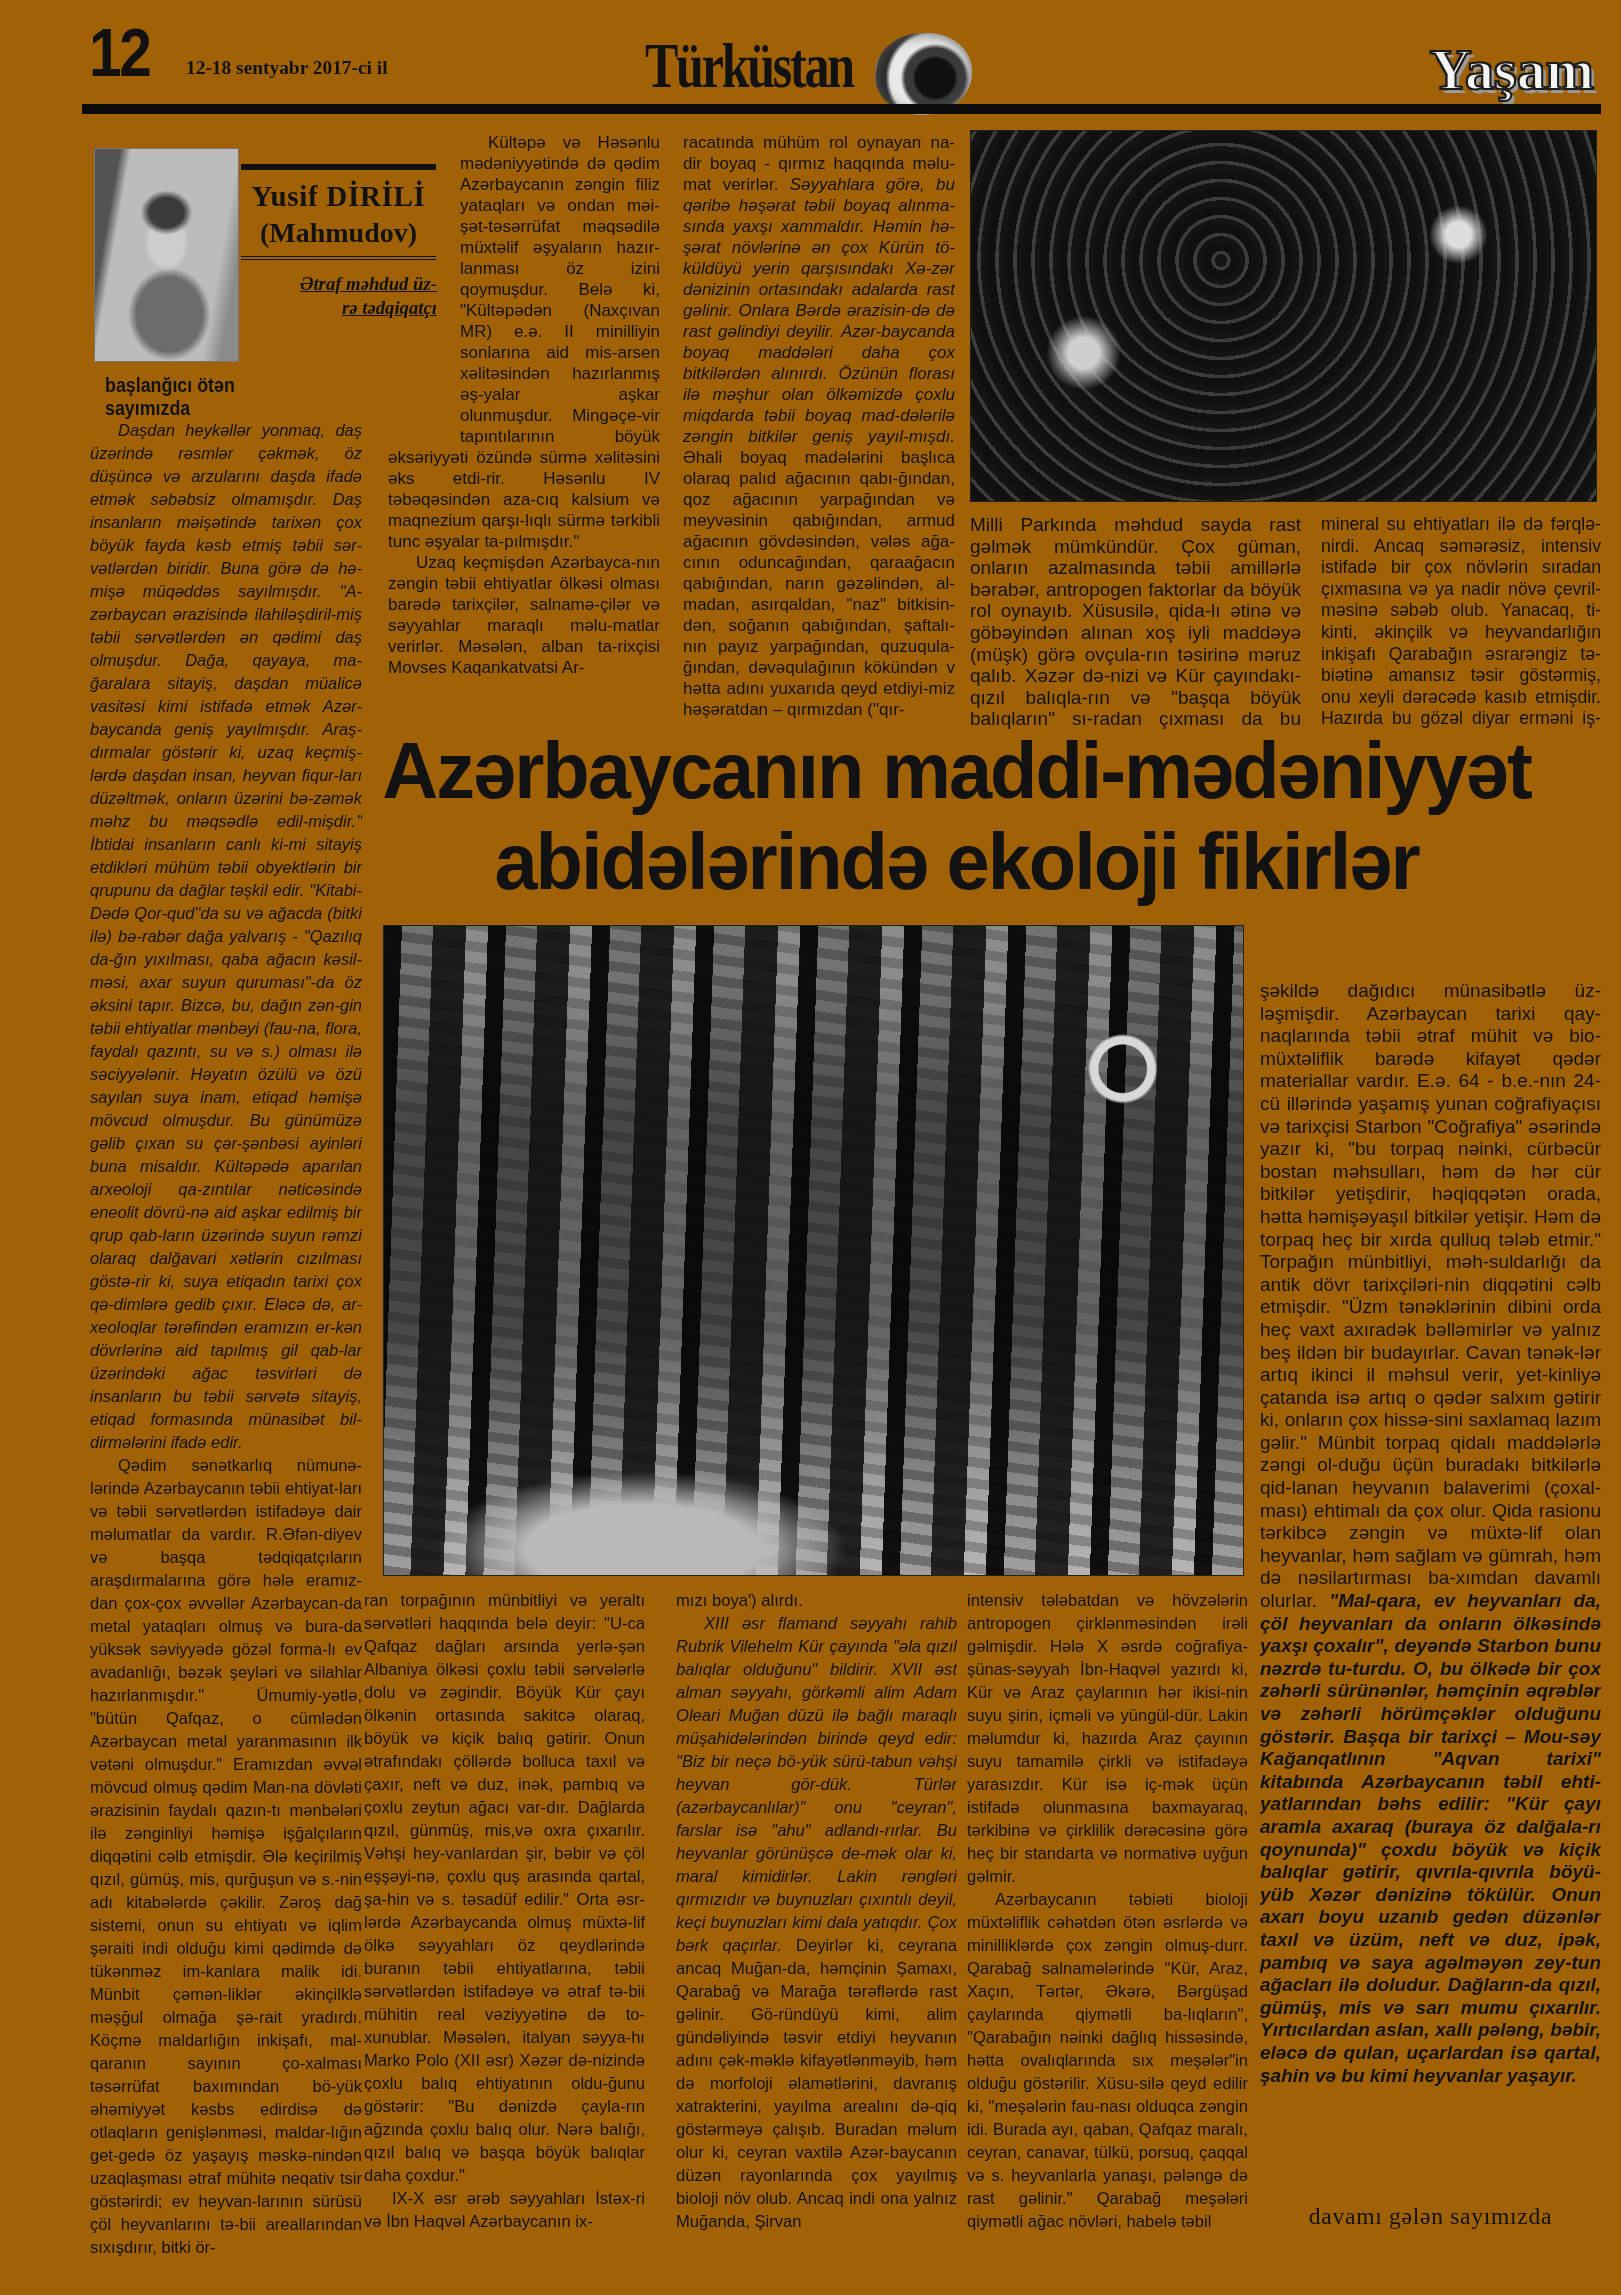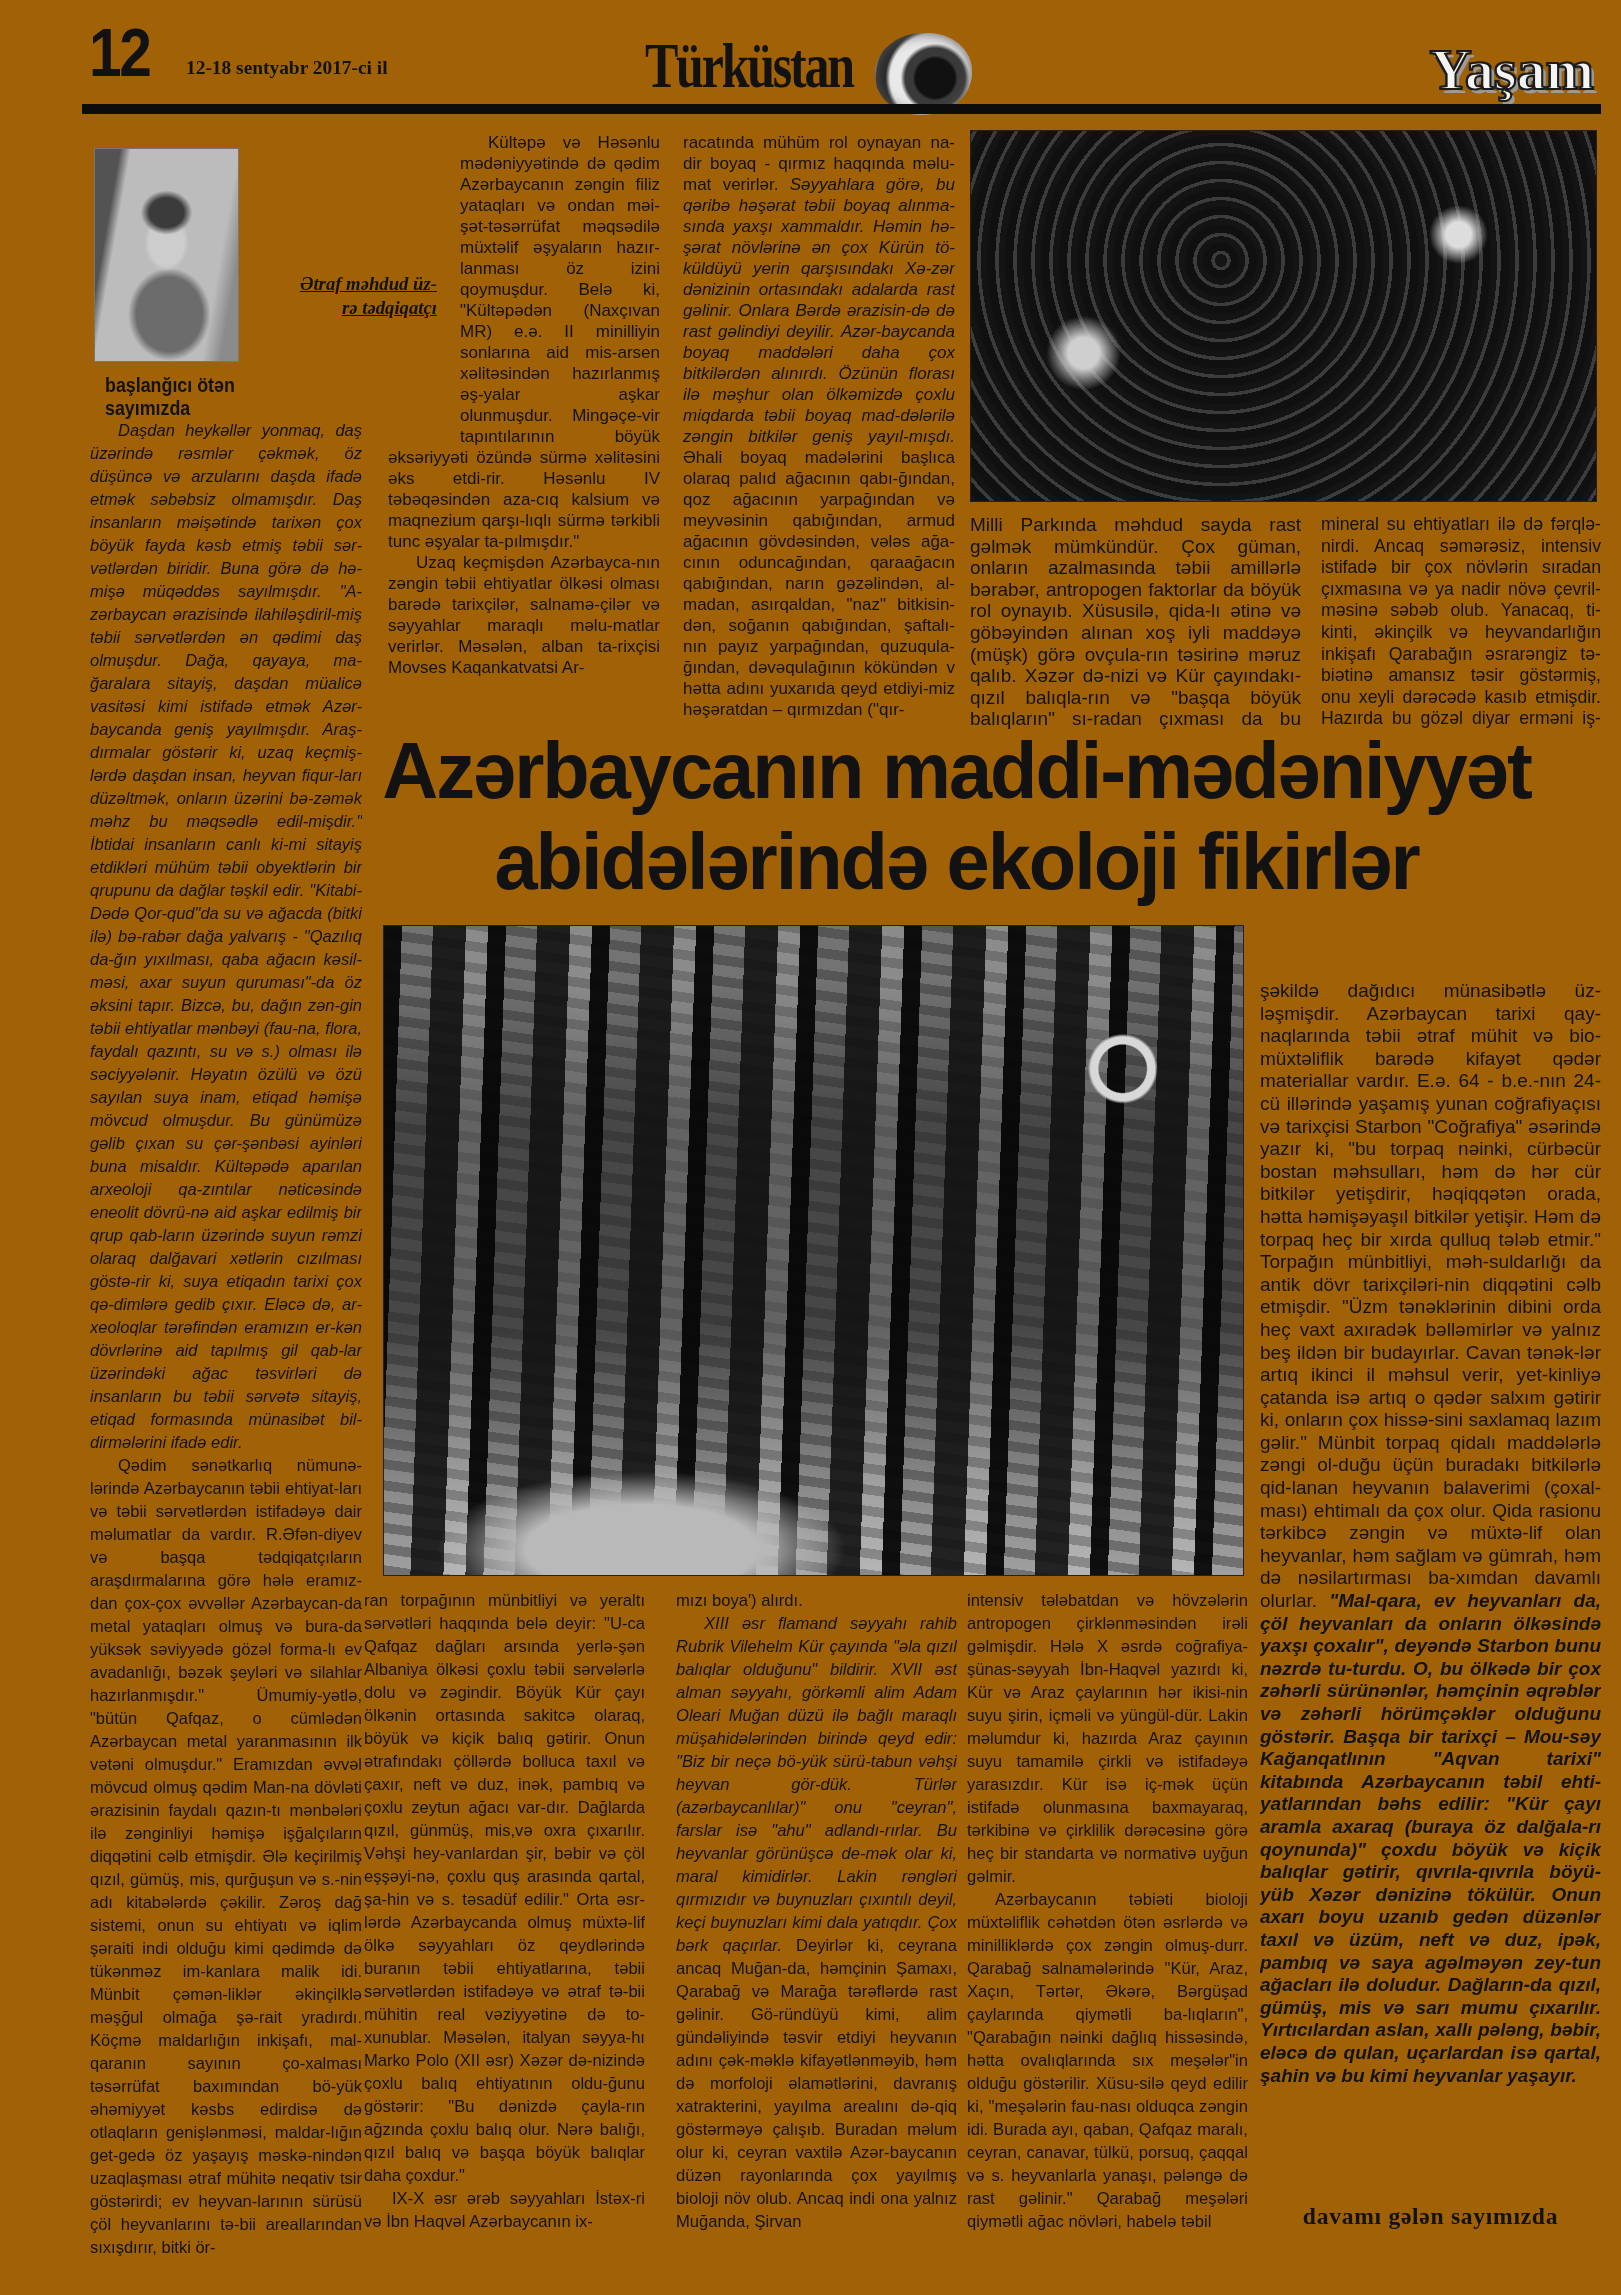--- a/index.html
+++ b/index.html
@@ -62,35 +62,39 @@
        linear-gradient(160deg,#2a2a2a 0 45%, #1a1a1a 55% 70%, #8f8f8f 82%, #b5b5b5 100%);
      background-blend-mode:lighten,lighten,normal,normal;}
   #photo-mid{left:383px;top:925px;width:859px;height:649px;
      background:
        radial-gradient(circle 44px at 86% 22%, transparent 0 23.6px, #d8d8d8 25px 32px, transparent 35px),
        radial-gradient(ellipse 291px 111px at 30% 96%, #b9b9b9 0 40%, transparent 70%),
        repeating-linear-gradient(92deg, rgba(8,8,8,.95) 0 18px, rgba(120,120,120,.25) 18px 49px, rgba(20,20,20,.9) 49px 82px, rgba(200,200,200,.3) 82px 104px),
        repeating-linear-gradient(8deg, rgba(30,30,30,.5) 0 9.7px, rgba(90,90,90,.2) 9.7px 21px),
        linear-gradient(to bottom,#777 0 8%, #2e2e2e 30% 62%, #9c9c9c 86%, #c2c2c2);}
   #footer-note{left:1260px;top:2203px;width:341px;text-align:center;font-family:"Liberation Serif",serif;
-               font-weight:bold;font-size:23.6px;letter-spacing:0.7px;}
+               font-weight:normal;font-size:23.6px;letter-spacing:0.7px;}
 </style>
 </head>
 <body>
 
 <div id="page">
 
   <div class="abs" id="pageno">12</div>
   <div class="abs" id="date">12-18 sentyabr 2017-ci il</div>
   <div class="abs" id="masthead">Türküstan</div>
   <div class="abs" id="masthead-logo"></div>
   <div class="abs" id="section">Yaşam</div>
   <div class="abs" id="toprule"></div>
 
   <div class="abs photo" id="author-photo"></div>
+  <div class="abs" id="byline">
+    <div class="name">Yusif DİRİLİ</div>
+    <div class="surname">(Mahmudov)</div>
+  </div>
   <div class="abs" id="role">
     <span>Ətraf məhdud üz-</span><br>
     <span>rə tədqiqatçı</span>
   </div>
   <div class="abs" id="kicker">başlanğıcı ötən sayımızda</div>
 
   <div class="col" id="col1">
     <p class="it">Daşdan heykəllər yonmaq, daş üzərində rəsmlər çəkmək, öz düşüncə və arzularını daşda ifadə etmək səbəbsiz olmamışdır. Daş insanların məişətində tarixən çox böyük fayda kəsb etmiş təbii sər-vətlərdən biridir. Buna görə də hə-mişə müqəddəs sayılmışdır. "A-zərbaycan ərazisində ilahiləşdiril-miş təbii sərvətlərdən ən qədimi daş olmuşdur. Dağa, qayaya, ma-ğaralara sitayiş, daşdan müalicə vasitəsi kimi istifadə etmək Azər-baycanda geniş yayılmışdır. Araş-dırmalar göstərir ki, uzaq keçmiş-lərdə daşdan insan, heyvan fiqur-ları düzəltmək, onların üzərini bə-zəmək məhz bu məqsədlə edil-mişdir." İbtidai insanların canlı ki-mi sitayiş etdikləri mühüm təbii obyektlərin bir qrupunu da dağlar təşkil edir. "Kitabi-Dədə Qor-qud"da su və ağacda (bitki ilə) bə-rabər dağa yalvarış - "Qazılıq da-ğın yıxılması, qaba ağacın kəsil-məsi, axar suyun quruması"-da öz əksini tapır. Bizcə, bu, dağın zən-gin təbii ehtiyatlar mənbəyi (fau-na, flora, faydalı qazıntı, su və s.) olması ilə səciyyələnir. Həyatın özülü və özü sayılan suya inam, etiqad həmişə mövcud olmuşdur. Bu günümüzə gəlib çıxan su çər-şənbəsi ayinləri buna misaldır. Kültəpədə aparılan arxeoloji qa-zıntılar nəticəsində eneolit dövrü-nə aid aşkar edilmiş bir qrup qab-ların üzərində suyun rəmzi olaraq dalğavari xətlərin cızılması göstə-rir ki, suya etiqadın tarixi çox qə-dimlərə gedib çıxır. Eləcə də, ar-xeoloqlar tərəfindən eramızın er-kən dövrlərinə aid tapılmış gil qab-lar üzərindəki ağac təsvirləri də insanların bu təbii sərvətə sitayiş, etiqad formasında münasibət bil-dirmələrini ifadə edir.</p>
     <p>Qədim sənətkarlıq nümunə-lərində Azərbaycanın təbii ehtiyat-ları və təbii sərvətlərdən istifadəyə dair məlumatlar da vardır. R.Əfən-diyev və başqa tədqiqatçıların araşdırmalarına görə hələ eramız-dan çox-çox əvvəllər Azərbaycan-da metal yataqları olmuş və bura-da yüksək səviyyədə gözəl forma-lı ev avadanlığı, bəzək şeyləri və silahlar hazırlanmışdır." Ümumiy-yətlə, "bütün Qafqaz, o cümlədən Azərbaycan metal yaranmasının ilk vətəni olmuşdur." Eramızdan əvvəl mövcud olmuş qədim Man-na dövləti ərazisinin faydalı qazın-tı mənbələri ilə zənginliyi həmişə işğalçıların diqqətini cəlb etmişdir. Ələ keçirilmiş qızıl, gümüş, mis, qurğuşun və s.-nin adı kitabələrdə çəkilir. Zəroş dağ sistemi, onun su ehtiyatı və iqlim şəraiti indi olduğu kimi qədimdə də tükənməz im-kanlara malik idi. Münbit çəmən-liklər əkinçilklə məşğul olmağa şə-rait yradırdı. Köçmə maldarlığın inkişafı, mal-qaranın sayının ço-xalması təsərrüfat baxımından bö-yük əhəmiyyət kəsbs edirdisə də otlaqların genişlənməsi, maldar-lığın get-gedə öz yaşayış məskə-nindən uzaqlaşması ətraf mühitə neqativ tsir göstərirdi; ev heyvan-larının sürüsü çöl heyvanlarını tə-bii areallarından sıxışdırır, bitki ör-</p>
   </div>

